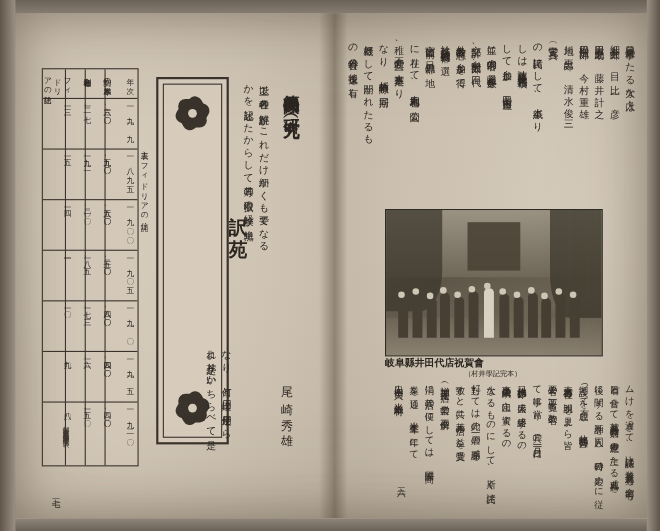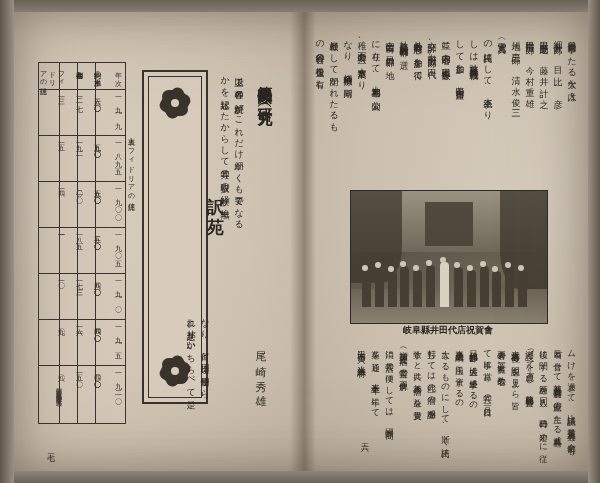--- a/index.html
+++ b/index.html
@@ -92,21 +92,21 @@
   .ph-tree{position:absolute;background:#3c382c;opacity:.75;}
   .ph-sky{position:absolute;left:0;top:0;width:100%;height:46%;
     background:linear-gradient(180deg,#9a9384 0%,#6f6757 100%);}
   .ph-ground{position:absolute;left:0;bottom:0;width:100%;height:26%;
     background:linear-gradient(180deg,#6d6456,#8a8171);}
   .ph-people{position:absolute;left:4%;bottom:12%;width:92%;height:46%;}
   .ph-p{position:absolute;bottom:0;width:9px;border-radius:4px 4px 0 0;background:#473f33;}
   .ph-head{position:absolute;width:6px;height:6px;border-radius:50%;background:#cfc7b6;}
   .ph-shrine{position:absolute;left:38%;top:8%;width:24%;height:34%;background:#4a4335;opacity:.9;}
   .photo-caption{
-    position:absolute;left:48px;top:312px;width:196px;text-align:center;
+    position:absolute;left:48px;top:312px;width:196px;
     font-family:"DejaVu Serif","Liberation Serif",serif;font-size:9px;font-weight:bold;color:#2b2622;
   }
   .photo-subcaption{
     position:absolute;left:48px;top:324px;width:196px;text-align:center;
     font-family:"DejaVu Serif","Liberation Serif",serif;font-size:6.5px;color:#2b2622;
   }
   .r-body-bottom{
     position:absolute;right:14px;top:332px;height:108px;
     font-size:8.5px;line-height:13px;
   }
@@ -268,20 +268,21 @@
             <div class="ph-head" style="left:67%;bottom:66%"></div>
           <div class="ph-p" style="left:74%;height:60%"></div>
             <div class="ph-head" style="left:74%;bottom:58%"></div>
           <div class="ph-p" style="left:81%;height:66%"></div>
             <div class="ph-head" style="left:81%;bottom:64%"></div>
           <div class="ph-p" style="left:88%;height:62%"></div>
             <div class="ph-head" style="left:88%;bottom:60%"></div>
         </div>
       </div>
       <div class="photo-caption">岐阜縣井田代店祝賀會</div>
+      <div class="photo-subcaption">（村井學記完本）</div>
 
       <div class="vtext r-body-bottom" style="right:10px">ムけを過ぎて、比諸誌は業役員及其も全郷司も有</div>
       <div class="vtext r-body-bottom" style="right:24px">日と合せて其郷各員店長の慶應の主たる式典典を</div>
       <div class="vtext r-body-bottom" style="right:38px">後に関する計画を同人し、時日の定めに従って有</div>
       <div class="vtext r-body-bottom" style="right:52px">湖設とを成し、此簡易賞皆</div>
       <div class="vtext r-body-bottom" style="right:66px">來宮者等位の説明を見よら皆</div>
       <div class="vtext r-body-bottom" style="right:80px">要者の要出一覧、数名の</div>
       <div class="vtext r-body-bottom" style="right:94px">て事に當り、其の一月一日に</div>
       <div class="vtext r-body-bottom" style="right:108px">日代挨拶即の盛大に盛終するの</div>
       <div class="vtext r-body-bottom" style="right:122px">事業成績の向上に資するの</div>

